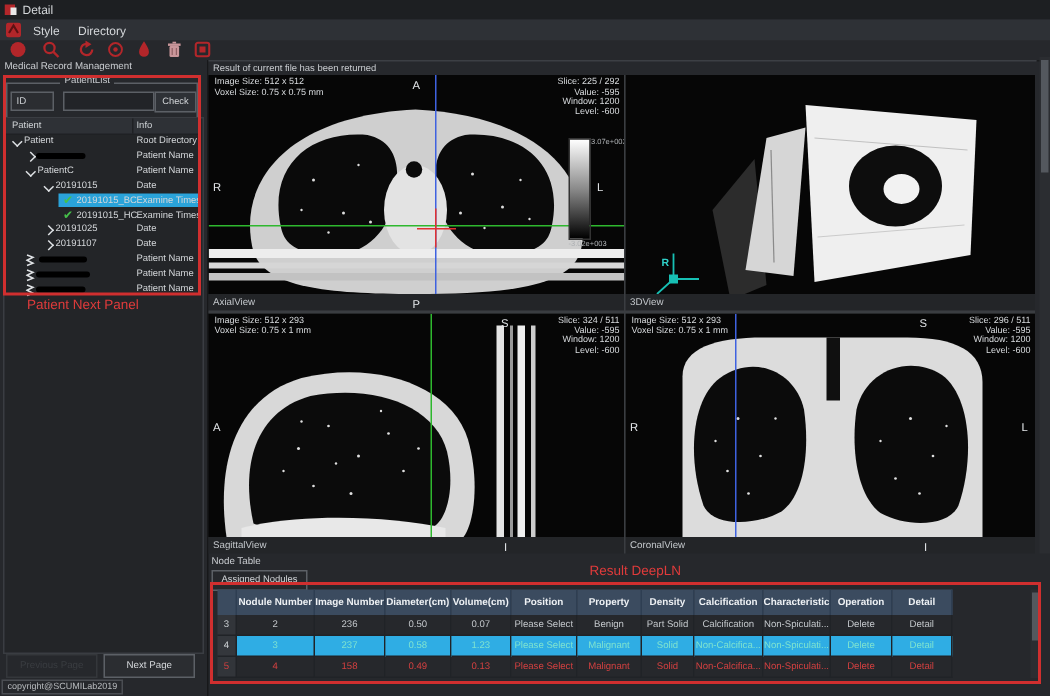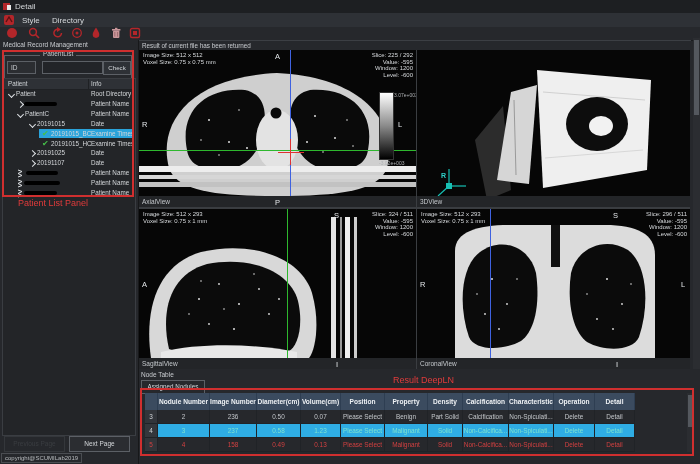--- a/index.html
+++ b/index.html
@@ -209,21 +209,21 @@
       </div>
       <div class="trow" style="top:109px">
         <svg class="abs" style="left:14px;top:1px" width="7" height="9">
             <path d="M1,1 L5,2.5 L1,4.5 L5,6.5 L1,8" stroke="#dfe2e5" stroke-width="1" fill="none"></path>
           </svg>
         <span class="bar" style="left:21px;width:33px"></span>
         <span class="tinfo">Patient Name</span>
       </div>
     </div>
 
-    <span class="abs red-text" style="left:18px;top:158px;font-size:9px">Patient List Panel</span>
+    <span class="abs red-text" style="left:18px;top:158px;font-size:9px">Patient Next Panel</span>
 
     <div class="pagebtn" id="prev-btn">Previous Page</div>
     <div class="pagebtn" id="next-btn">Next Page</div>
     <div class="abs" id="statusbox">copyright@SCUMILab2019</div>
   </div>
 
   <div class="abs" id="msgbar">
     <span class="msg">Result of current file has been returned</span>
   </div>
 

